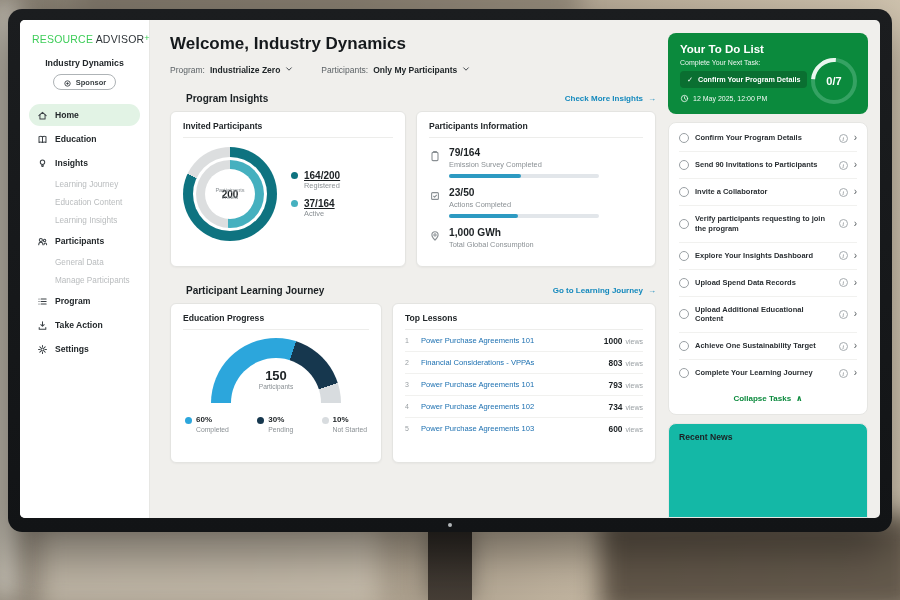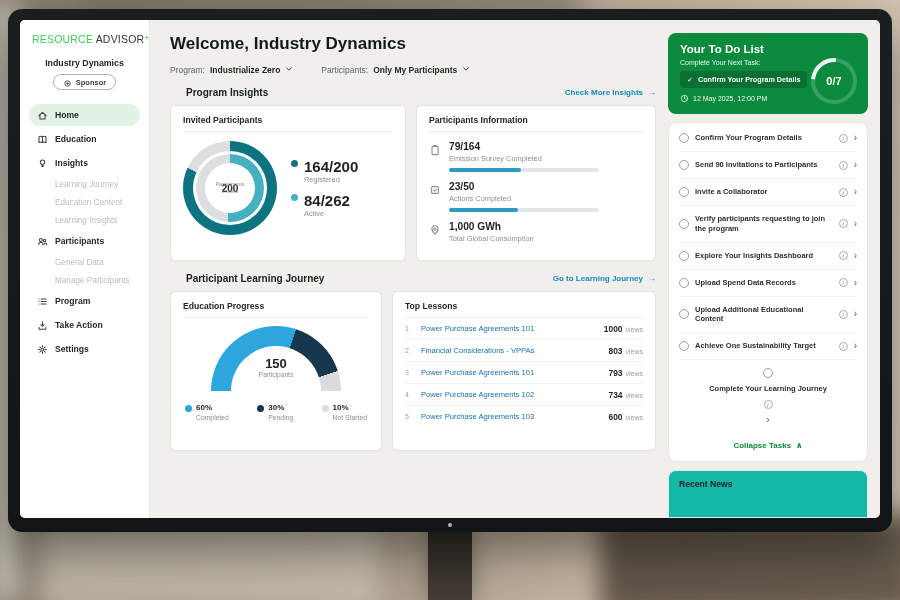--- a/index.html
+++ b/index.html
@@ -44,42 +44,42 @@
   .nicon { width:11px; height:11px; flex:none; color:#3a4045; display:inline-flex; }
   .nicon svg { width:11px; height:11px; }
 
   
   .main { flex:1; padding:14px 10px 0 20px; min-width:0; }
   .h1 { font-size:17px; font-weight:bold; color:#15191c; }
   .filters { display:flex; gap:28px; margin-top:11px; align-items:center; }
   .filter { display:flex; align-items:center; gap:5px; font-size:8.5px; color:#5c6266; cursor:pointer; }
   .filter b { color:#1d2326; }
   .chev svg { width:8px; height:8px; }
-  .section-row { display:flex; justify-content:space-between; align-items:center; margin:12px 0 7px;padding-left:16px; }
+  .section-row { display:flex; justify-content:space-between; align-items:center; margin:18px 0 7px;padding-left:16px; }
   .section-title { font-size:10px; font-weight:bold; color:#1a1f22; }
   .section-link { font-size:8px; font-weight:bold; color:#1489bd; display:flex; gap:5px; align-items:center; cursor:pointer;text-align:right; }
   .cards { display:flex; gap:10px; }
   .card { background:#fff; border:1px solid #e4e4e1; border-radius:6px; padding:9px 12px 10px;
     box-shadow:0 1px 2px rgba(0,0,0,.04); }
   .card-title { font-size:8.6px; font-weight:bold; color:#22272a; padding-bottom:6px; border-bottom:1px solid #ededeb; }
 
   
   .card-invited { width:236px; height:156px; }
   .ip-body { display:flex; align-items:center; gap:14px; margin-top:9px; }
   .donut { position:relative; width:94px; height:94px; flex:none; }
   .donut div { position:absolute; border-radius:50%; }
   .donut-outer { inset:0; }
   .donut-gap { inset:10px; background:#fff; }
   .donut-inner { inset:3px; }
   .donut-hole { inset:9px; background:#fff; display:flex; flex-direction:column; align-items:center; justify-content:center; text-align:center; }
   .donut-hole .v { font-size:10px; font-weight:bold; color:#1c2124; }
   .donut-hole .l { font-size:5.6px; color:#8a9094; line-height:1.25; width:40px; }
   .ip-legend-item { display:flex; gap:6px; margin:8px 0; align-items:flex-start; }
   .dot { width:7px; height:7px; border-radius:50%; margin-top:2px; flex:none; background:#999; }
-  .ip-val { font-size:15px; font-weight:bold; color:#1c2124; }
+  .ip-val { font-size:10px; font-weight:bold; color:#1c2124;text-decoration:underline; }
   .ip-lab { font-size:7.4px; color:#8a9094; margin-top:0; }
 
   
   .card-info { flex:1; height:156px; }
   .stat { display:flex; gap:8px; margin-top:9px; }
   .sicon { width:12px; height:12px; color:#8a9094; margin-top:1px; flex:none; }
   .sicon svg { width:12px; height:12px; }
   .stat-value { font-size:10.2px; font-weight:bold; color:#1c2124; }
   .stat-label { font-size:7.4px; color:#8a9094; margin-top:2px; }
   .bar { width:150px; height:4px; border-radius:2px; background:#e2e6ea; margin-top:5px; }
@@ -287,21 +287,21 @@
                 <div class="ip-legend-item">
                   <span class="dot" style="background: rgb(14, 115, 128);"></span>
                   <div>
                     <div class="ip-val">164/200</div>
                     <div class="ip-lab">Registered</div>
                   </div>
                 </div>
                 <div class="ip-legend-item">
                   <span class="dot" style="background: rgb(69, 176, 191);"></span>
                   <div>
-                    <div class="ip-val">84/262</div>
+                    <div class="ip-val">37/164</div>
                     <div class="ip-lab">Active</div>
                   </div>
                 </div>
               </div>
             </div>
           </section>
 
           <section class="card card-info">
             <div class="card-title">Participants Information</div>
             <div class="stat">
@@ -483,21 +483,21 @@
             <span class="task-label">Upload Additional Educational Content</span>
             <span class="icircle">i</span>
             <span class="task-chevron">›</span>
           </div>
           <div class="task-row">
             <span class="task-check"></span>
             <span class="task-label">Achieve One Sustainability Target</span>
             <span class="icircle">i</span>
             <span class="task-chevron">›</span>
           </div>
-          <div class="task-row" style="border-bottom:none;flex-direction:column;">
+          <div class="task-row" style="border-bottom:none;">
             <span class="task-check"></span>
             <span class="task-label">Complete Your Learning Journey</span>
             <span class="icircle">i</span>
             <span class="task-chevron">›</span>
           </div>
           <div class="collapse">
             <span>Collapse Tasks</span>
             <span>∧</span>
           </div>
         </div>

